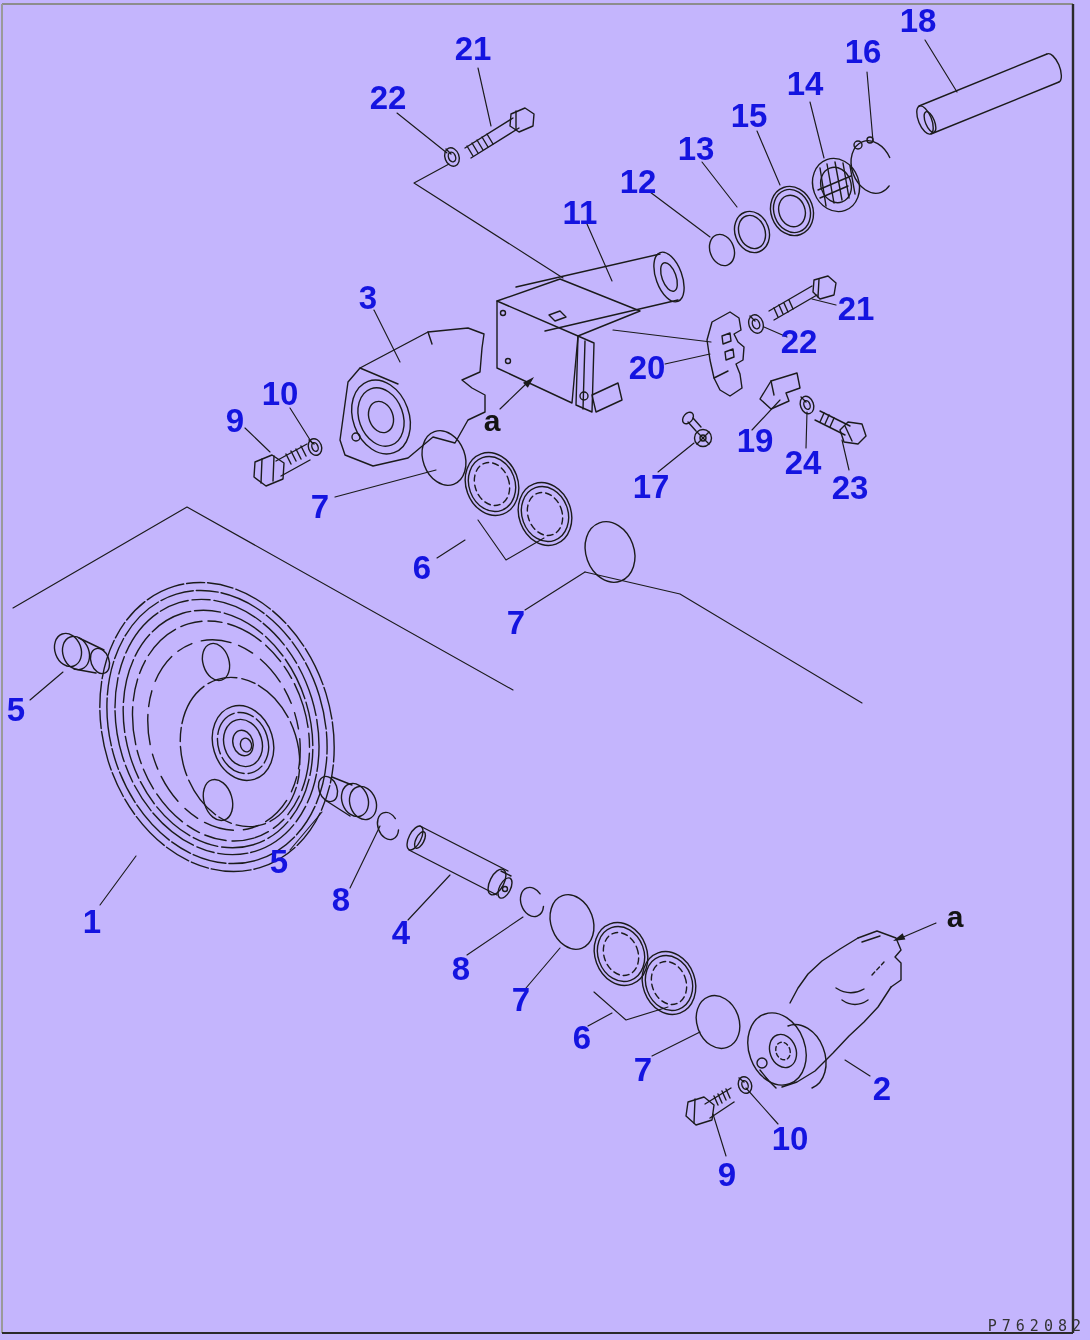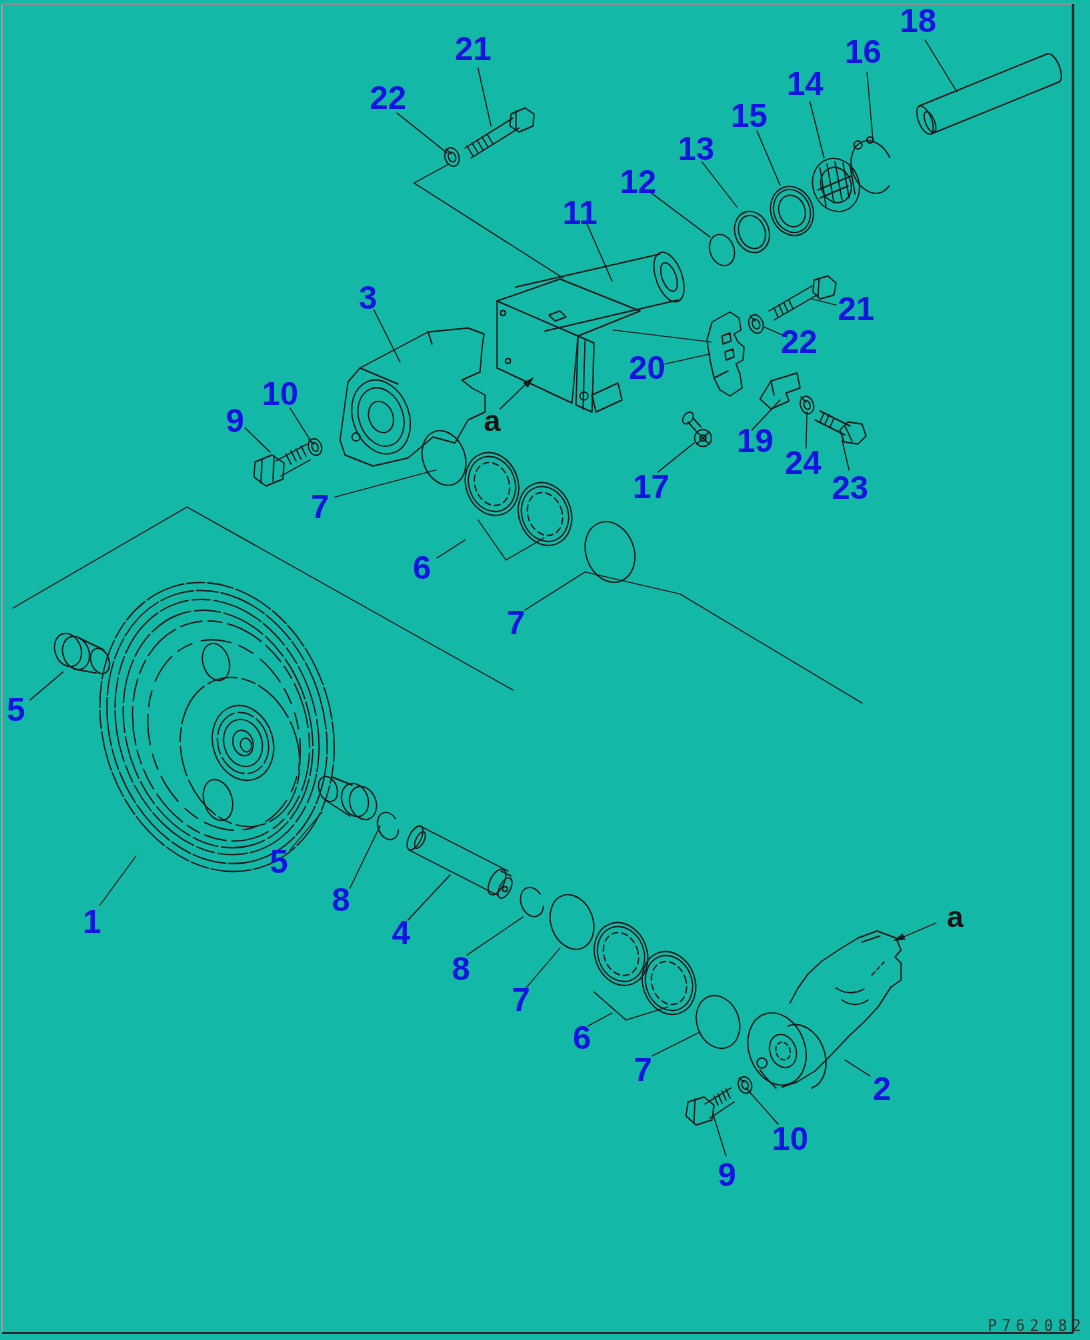--- a/index.html
+++ b/index.html
@@ -1,19 +1,19 @@
 <!DOCTYPE html>
 <html><head>
 <meta charset="utf-8">
 <style>
   html,body{margin:0;padding:0;background:#fff;}
   #canvas{
     position:relative;
     width:1090px;height:1340px;
-    background:#14b8a6;
+    background:#c4b5fd;
     font-family:"Liberation Sans",sans-serif;
     overflow:hidden;
   }
   svg{display:block}
   .art{stroke:#1b1b1b;fill:none;stroke-width:1.4;stroke-linecap:round;stroke-linejoin:round;}
   .leader{stroke:#1b1b1b;fill:none;stroke-width:1.15;stroke-linecap:round;stroke-linejoin:round;}
   .part-label{font-family:"Liberation Sans",sans-serif;font-weight:bold;font-size:33px;fill:#1414e0;}
   .view-label{font-family:"Liberation Sans",sans-serif;font-weight:bold;font-size:30px;fill:#141414;}
   .drawing-code{font-family:"DejaVu Sans Mono",monospace;font-size:15px;letter-spacing:5px;fill:#333;}
 </style>

